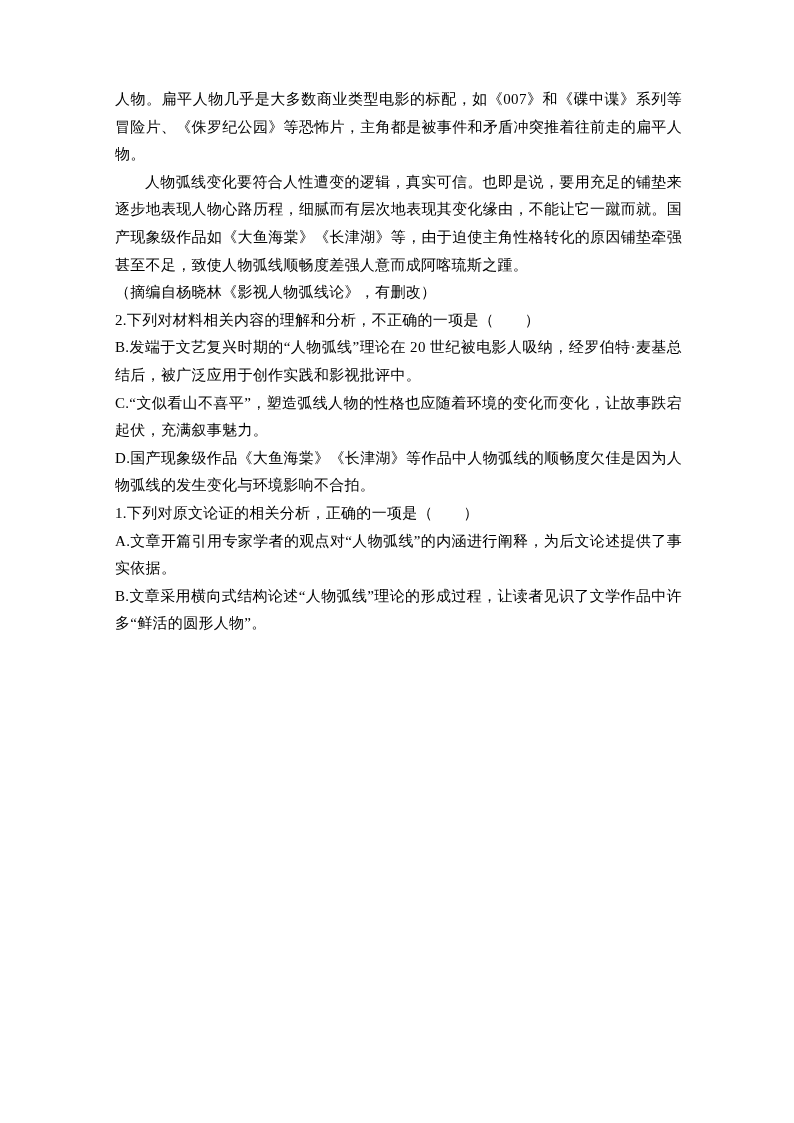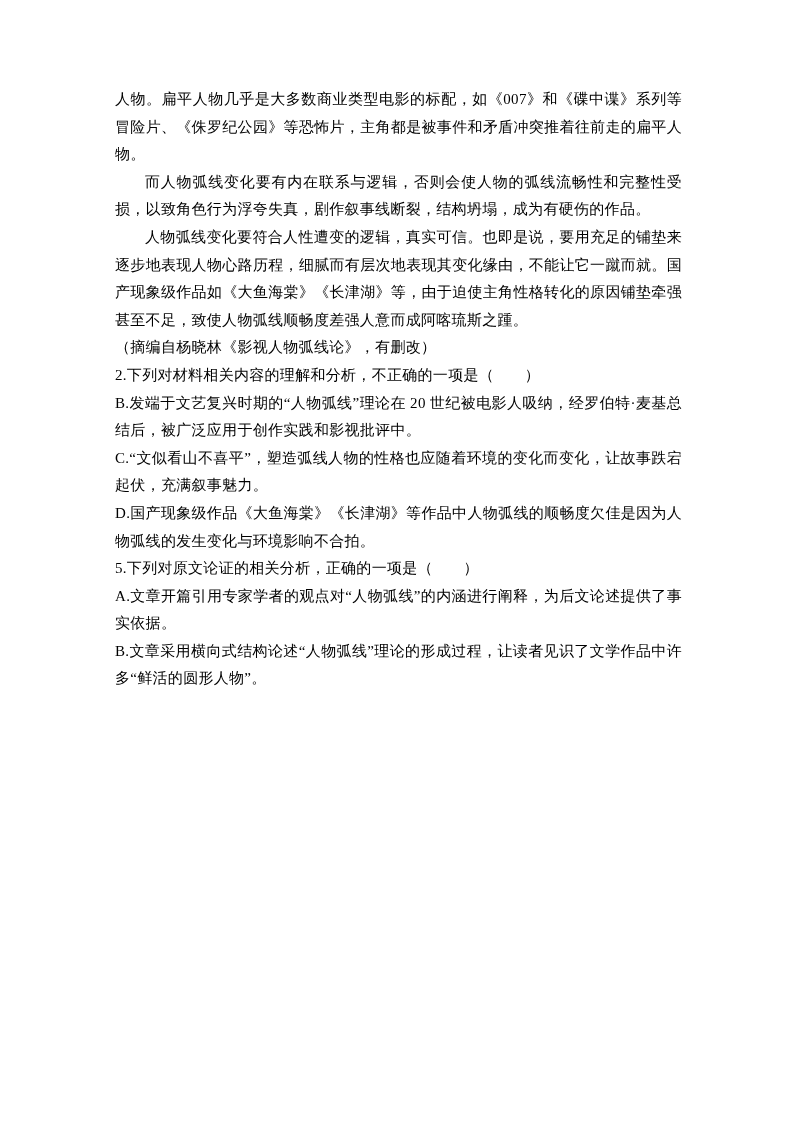--- a/index.html
+++ b/index.html
@@ -34,35 +34,34 @@
   }
 </style>
 </head>
 <body>
 
 <div class="page">
 
   <p>人物。扁平人物几乎是大多数商业类型电影的标配，如《007》和《碟中谍》系列等冒险片、《侏罗纪公园》等恐怖片，主角都是被事件和矛盾冲突推着往前走的扁平人物。</p>
 
 
-  <p class="indent">而人物弧线变化要有内在联系与逻辑，否则会使人物的弧线流畅性和完整性受损，以致角色行为浮夸失真，剧作叙事线断裂，结构坍塌，成为有硬伤的作品。</p>
 
   <p class="indent">人物弧线变化要符合人性遭变的逻辑，真实可信。也即是说，要用充足的铺垫来逐步地表现人物心路历程，细腻而有层次地表现其变化缘由，不能让它一蹴而就。国产现象级作品如《大鱼海棠》《长津湖》等，由于迫使主角性格转化的原因铺垫牵强甚至不足，致使人物弧线顺畅度差强人意而成阿喀琉斯之踵。</p>
 
 
   <p class="right">（摘编自杨晓林《影视人物弧线论》，有删改）</p>
 
   <p>2.下列对材料相关内容的理解和分析，不正确的一项是（　　）</p>
 
 
   <p>B.发端于文艺复兴时期的“人物弧线”理论在 20 世纪被电影人吸纳，经罗伯特·麦基总结后，被广泛应用于创作实践和影视批评中。</p>
 
   <p>C.“文似看山不喜平”，塑造弧线人物的性格也应随着环境的变化而变化，让故事跌宕起伏，充满叙事魅力。</p>
 
   <p>D.国产现象级作品《大鱼海棠》《长津湖》等作品中人物弧线的顺畅度欠佳是因为人物弧线的发生变化与环境影响不合拍。</p>
 
-  <p>5.下列对原文论证的相关分析，正确的一项是（　　）</p>
+  <p>1.下列对原文论证的相关分析，正确的一项是（　　）</p>
 
   <p>A.文章开篇引用专家学者的观点对“人物弧线”的内涵进行阐释，为后文论述提供了事实依据。</p>
 
   <p>B.文章采用横向式结构论述“人物弧线”理论的形成过程，让读者见识了文学作品中许多“鲜活的圆形人物”。</p>
 
 </div>
 
 </body></html>

